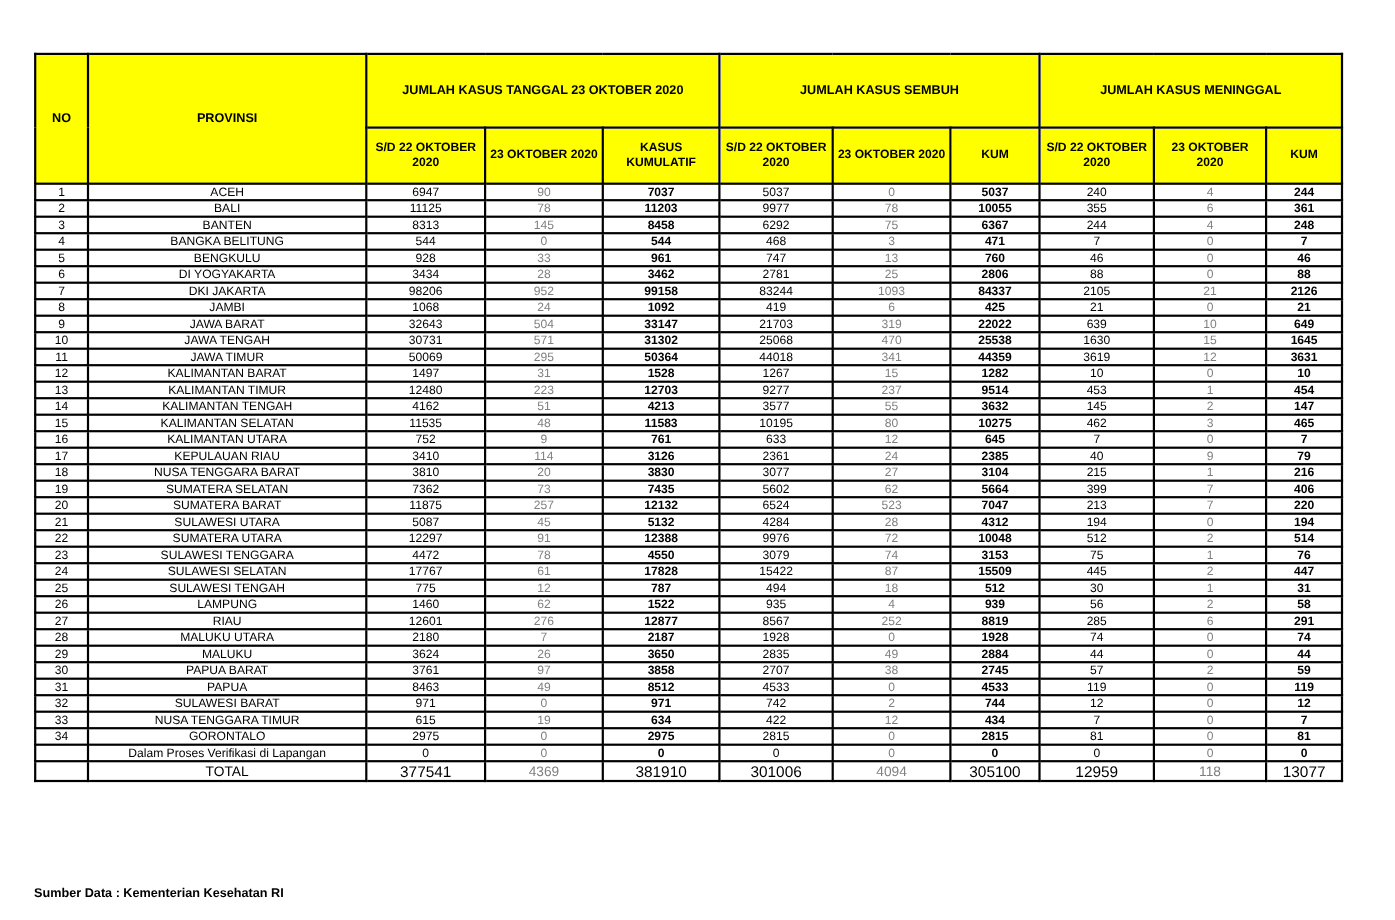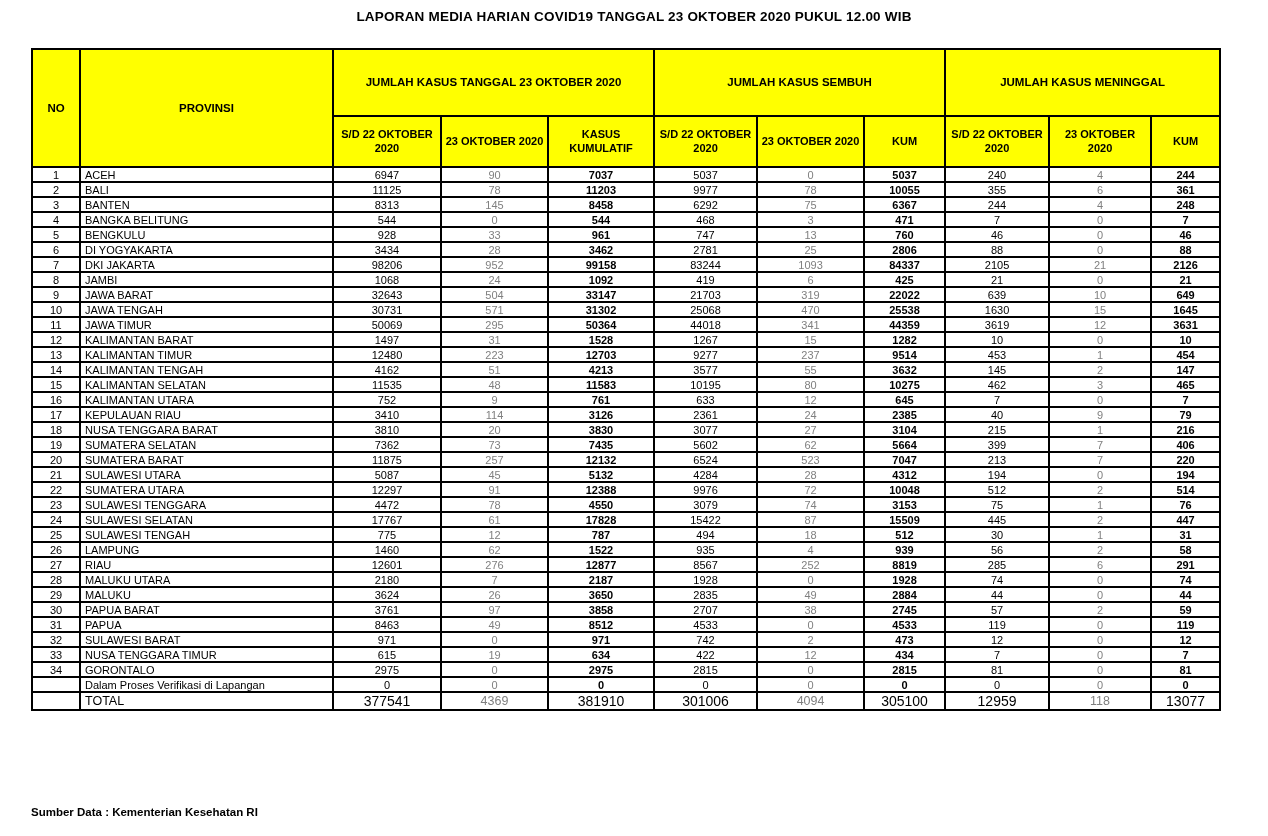--- a/index.html
+++ b/index.html
@@ -27,40 +27,39 @@
   }
   .covid-table thead th {
     background:#FFFF00; font-weight:bold; text-align:center;
     font-size:11px; padding:2px 3px; white-space:normal; line-height:1.25;
   }
   .covid-table thead tr.group-row th { height:67px; font-size:11.5px; }
   .covid-table thead tr.sub-row th { height:51px; }
 
   .covid-table tbody td { height:15px; padding:0 4px; }
   .c-no   { text-align:center; }
-  .c-prov { text-align:left; }
+  .c-prov { text-align:center; }
   .c-num  { text-align:center; }
   .c-muted{ color:#7f7f7f; }
   .c-bold { font-weight:bold; }
 
   .total-row td { height:24px; font-weight:normal; font-size:14px; }
   .total-row td.c-muted { font-weight:normal; font-size:12.5px; }
   .total-row td.c-prov  { font-size:12.5px; }
 
   .report-source {
     position:absolute; top:806px; left:31px;
     font-size:11.5px; font-weight:bold; color:#000;
   }
 </style>
 </head>
 <body>
 
 <div class="page">
 
-  <div class="report-title">LAPORAN MEDIA HARIAN COVID19 TANGGAL 23 OKTOBER 2020 PUKUL 12.00 WIB</div>
   <div class="report-note">data dapat berubah sesuai hasil verifikasi</div>
 
   <table class="covid-table">
     <colgroup>
       <col style="width:48px">
         <col style="width:253px">
       <col style="width:108px">
         <col style="width:107px">
         <col style="width:106px">
       <col style="width:103px">
@@ -495,21 +494,21 @@
           <td class="c-num c-bold">119</td>
         </tr>
         <tr>
           <td class="c-no">32</td>
           <td class="c-prov">SULAWESI BARAT</td>
           <td class="c-num">971</td>
           <td class="c-num c-muted">0</td>
           <td class="c-num c-bold">971</td>
           <td class="c-num">742</td>
           <td class="c-num c-muted">2</td>
-          <td class="c-num c-bold">473</td>
+          <td class="c-num c-bold">744</td>
           <td class="c-num">12</td>
           <td class="c-num c-muted">0</td>
           <td class="c-num c-bold">12</td>
         </tr>
         <tr>
           <td class="c-no">33</td>
           <td class="c-prov">NUSA TENGGARA TIMUR</td>
           <td class="c-num">615</td>
           <td class="c-num c-muted">19</td>
           <td class="c-num c-bold">634</td>

